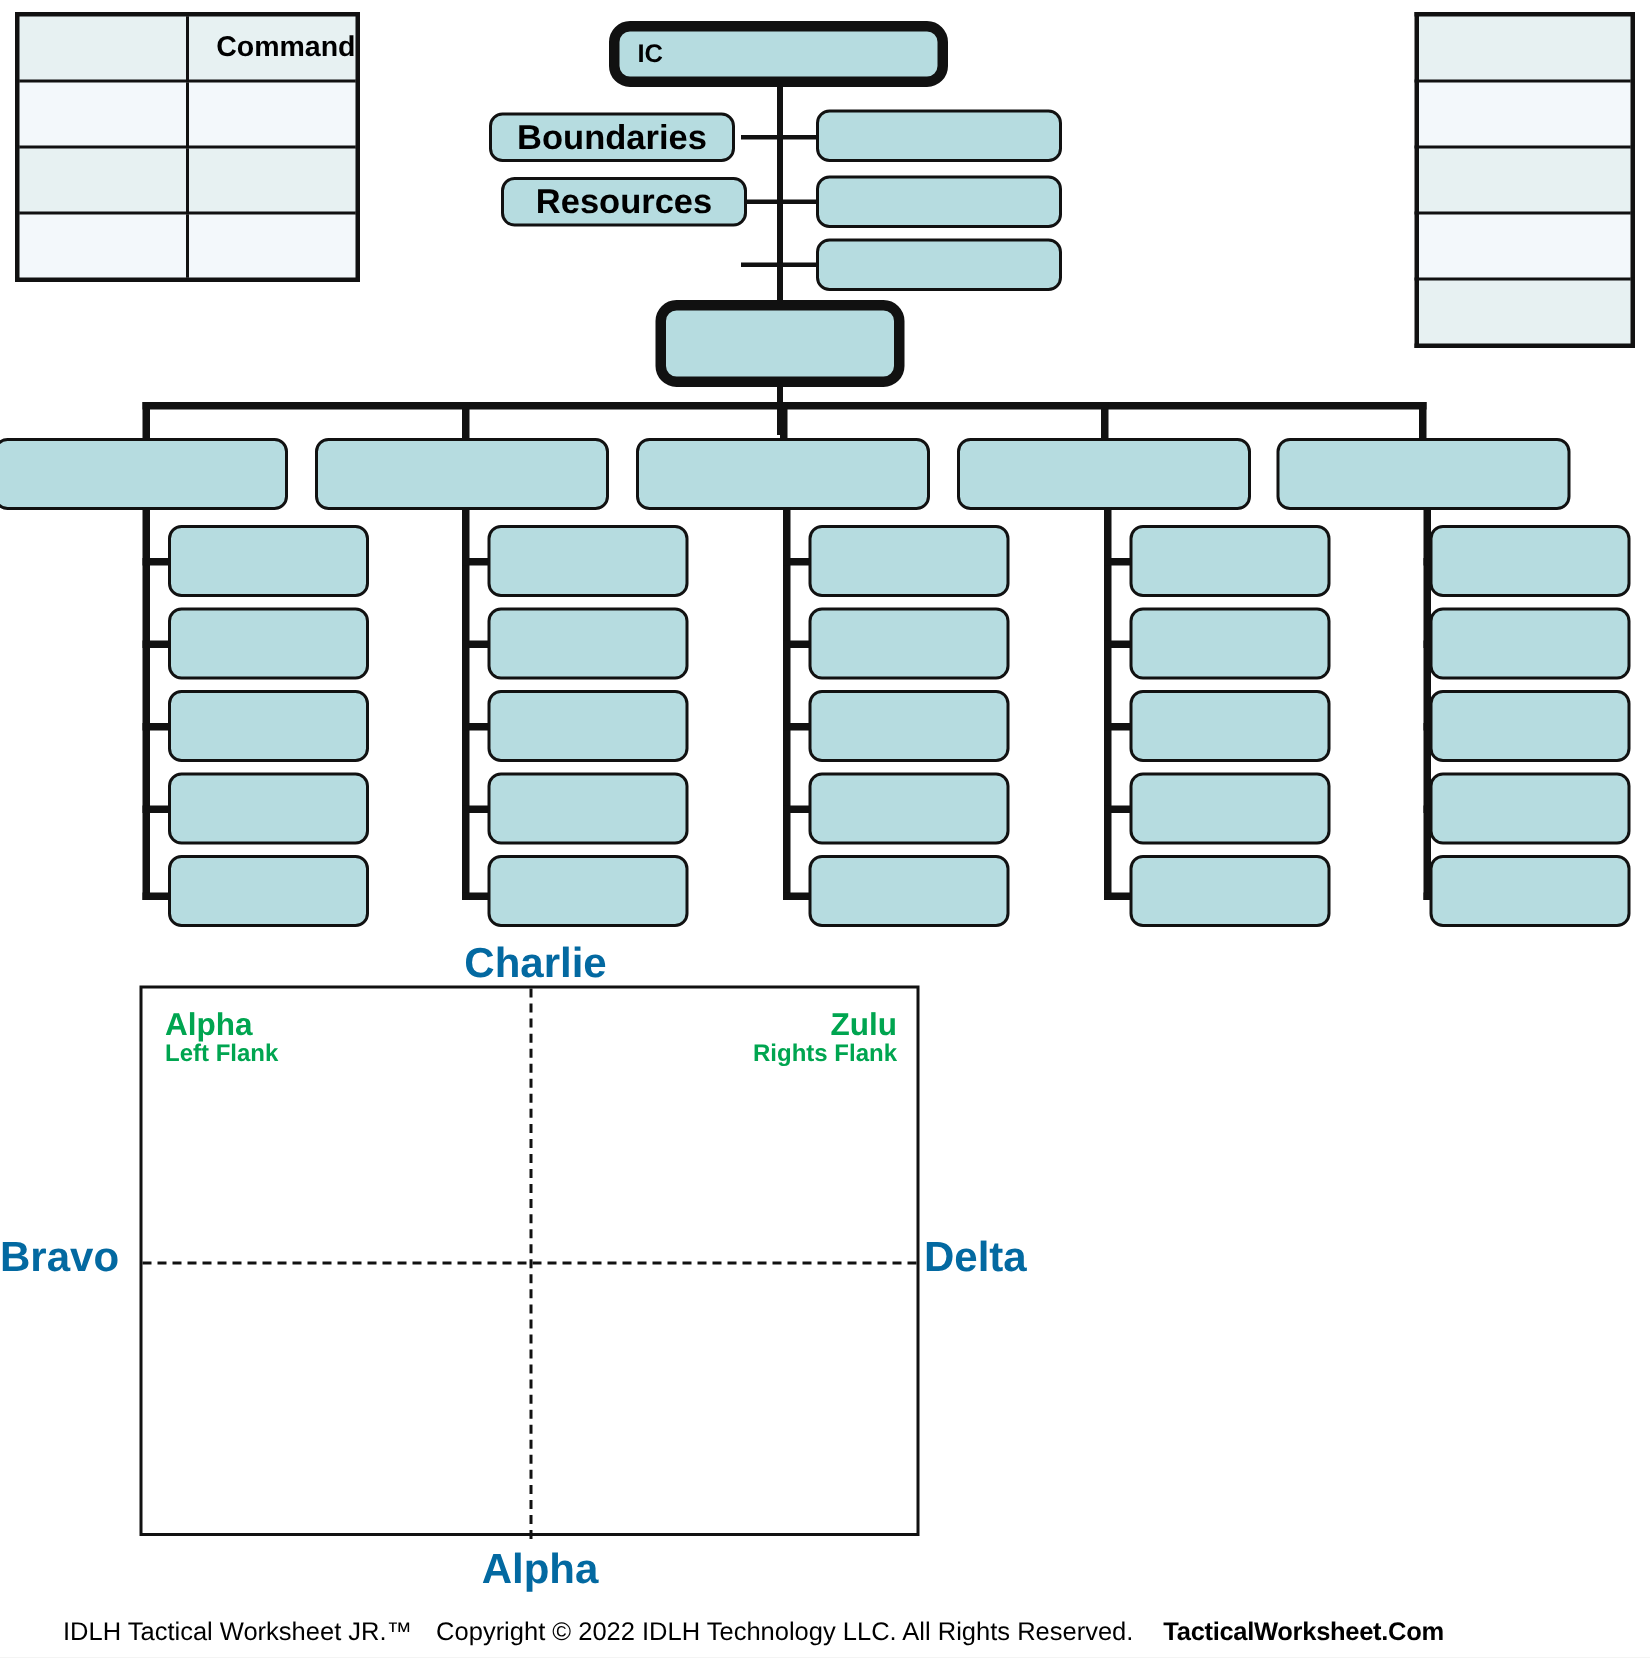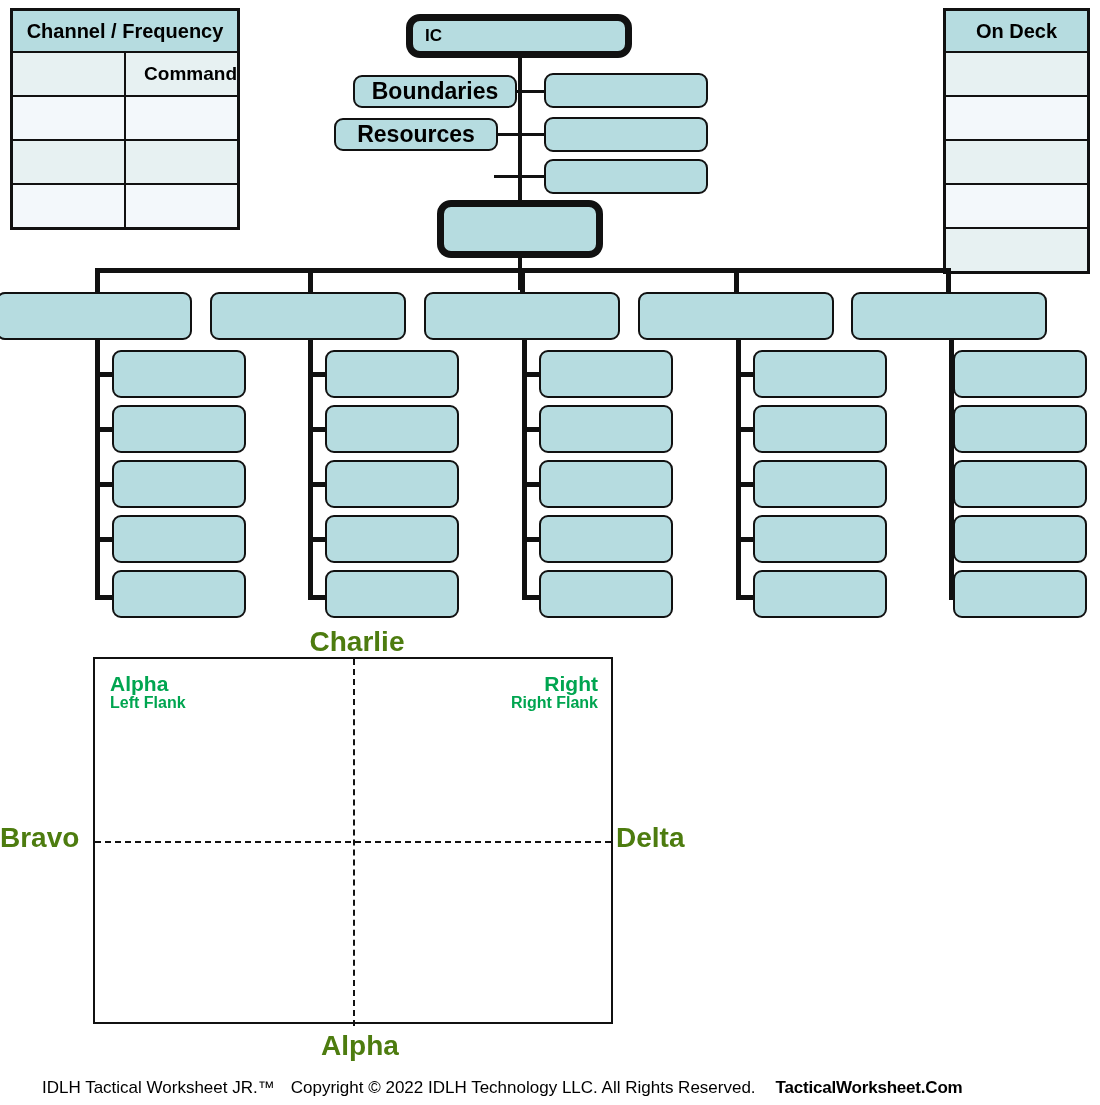--- a/index.html
+++ b/index.html
@@ -94,21 +94,21 @@
   .quadlabel {
     color: #00a550;
     font-weight: bold;
     line-height: 1.05;
   }
   .quadlabel .big { font-size: 21px; display: block; }
   .quadlabel .small { font-size: 16px; display: block; }
   .sidelabel {
     font-size: 28px;
     font-weight: bold;
-    color: #4d7c0f;
+    color: #0369a1;
   }
 
   
   #footer {
     position: absolute;
     left: 0;
     bottom: 0;
     width: 1100px;
     height: 34px;
     display: flex;
@@ -124,23 +124,20 @@
   }
 </style>
 </head>
 <body>
 
 <div id="sheet">
 
   <div class="abs" style="left:10px; top:8px;">
     <table class="grid" style="width:230px;">
       <tbody>
-          <tr>
-        <th colspan="2">Channel / Frequency</th>
-      </tr>
       <tr>
         <td class="shadeA"></td>
         <td class="shadeA cmd">Command</td>
       </tr>
       <tr>
         <td class="shadeB"></td>
         <td class="shadeB"></td>
       </tr>
       <tr>
         <td class="shadeA"></td>
@@ -150,23 +147,20 @@
         <td class="shadeB"></td>
         <td class="shadeB"></td>
       </tr>
     </tbody>
       </table>
   </div>
 
   <div class="abs" style="left:943px; top:8px;">
     <table class="grid" style="width:147px;">
       <tbody>
-          <tr>
-        <th>On Deck</th>
-      </tr>
       <tr>
         <td class="shadeA"></td>
       </tr>
       <tr>
         <td class="shadeB"></td>
       </tr>
       <tr>
         <td class="shadeA"></td>
       </tr>
       <tr>
@@ -177,21 +171,21 @@
       </tr>
     </tbody>
       </table>
   </div>
 
   <div class="abs vline" style="left:518px; top:48px; width:4px; height:170px;"></div>
 
   <div class="abs tealbox thick label left" style="left:406px; top:14px; width:226px; height:44px;">IC</div>
 
   <div class="abs hline" style="left:494px; top:90px; width:60px; height:3px;"></div>
-  <div class="abs tealbox label" style="left:353px; top:75px; width:164px; height:33px;">Boundaries</div>
+  <div class="abs tealbox label" style="left:326px; top:75px; width:164px; height:33px;">Boundaries</div>
   <div class="abs tealbox" style="left:544px; top:73px; width:164px; height:35px;"></div>
 
   <div class="abs hline" style="left:494px; top:133px; width:60px; height:3px;"></div>
   <div class="abs tealbox label" style="left:334px; top:118px; width:164px; height:33px;">Resources</div>
   <div class="abs tealbox" style="left:544px; top:117px; width:164px; height:35px;"></div>
 
   <div class="abs hline" style="left:494px; top:175px; width:60px; height:3px;"></div>
   <div class="abs tealbox" style="left:544px; top:159px; width:164px; height:35px;"></div>
 
   <div class="abs tealbox thick" style="left:437px; top:200px; width:166px; height:58px;"></div>
@@ -276,22 +270,22 @@
   <div id="tacgrid" class="abs" style="left:93px; top:657px; width:520px; height:367px;">
     <div class="abs dash-v" style="left:50%; top:0; height:367px; width:0;"></div>
     <div class="abs dash-h" style="left:0; top:50%; width:516px; height:0;"></div>
 
     <div class="abs quadlabel" style="left:15px; top:14px; text-align:left;">
       <span class="big">Alpha</span>
       <span class="small">Left Flank</span>
     </div>
 
     <div class="abs quadlabel" style="right:13px; top:14px; text-align:right;">
-      <span class="big">Right</span>
-      <span class="small">Right Flank</span>
+      <span class="big">Zulu</span>
+      <span class="small">Rights Flank</span>
     </div>
   </div>
 
   <div class="abs sidelabel" style="left:0px; top:822px; width:90px; ">Bravo</div>
   <div class="abs sidelabel" style="left:616px; top:822px; text-align:left;">Delta</div>
   <div class="abs sidelabel" style="left:300px; top:1030px; width:120px; text-align:center;">Alpha</div>
 
   <div id="footer">
     <span style="margin-left:6px;">IDLH Tactical Worksheet JR.™</span>
     <span style="margin-left:16px;">Copyright © 2022 IDLH Technology LLC. All Rights Reserved.</span>

